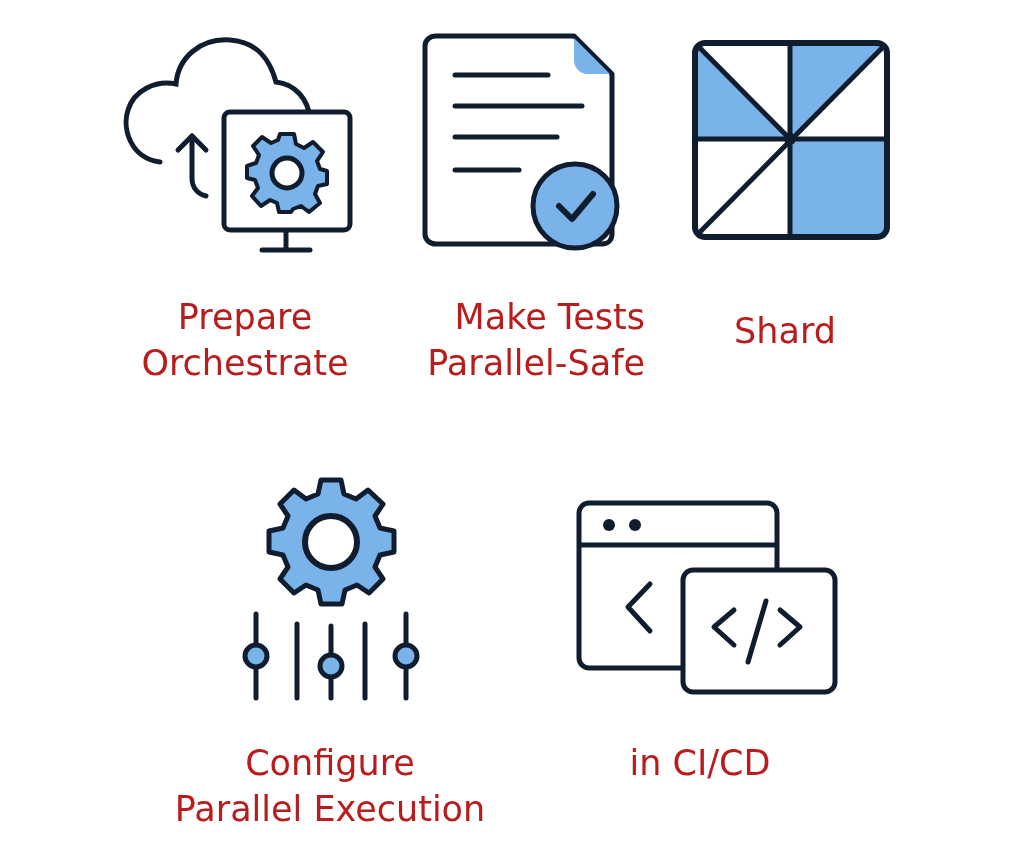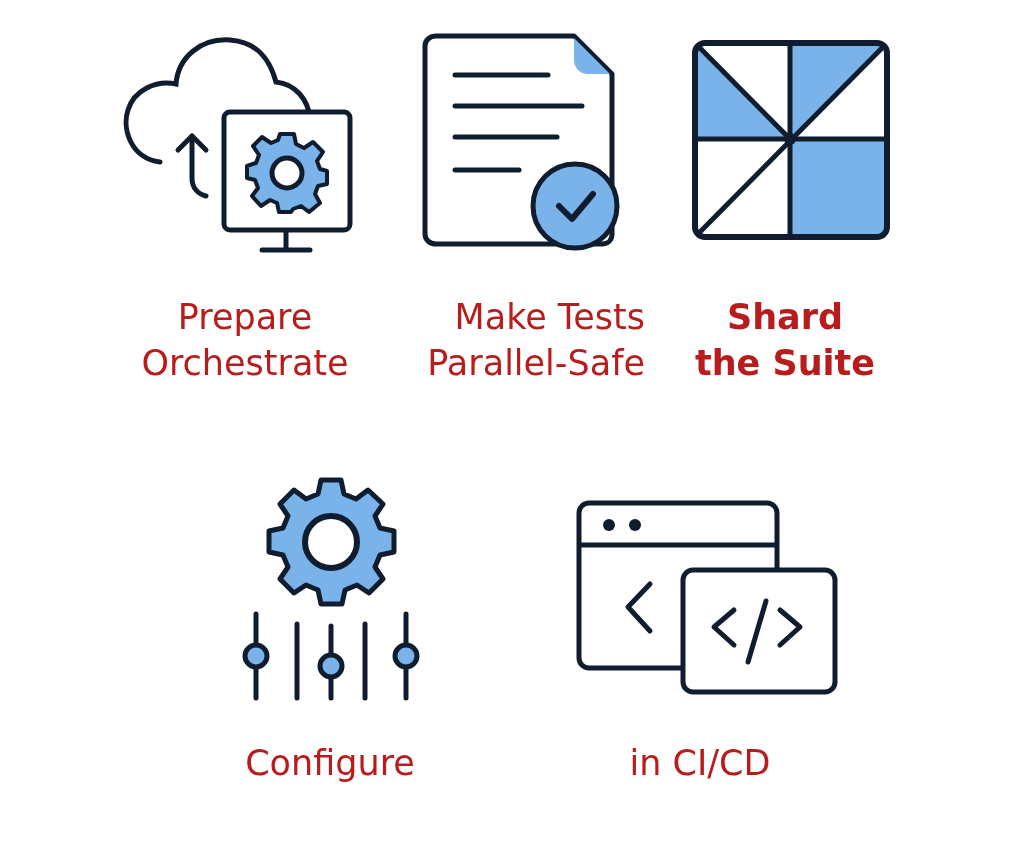--- a/index.html
+++ b/index.html
@@ -61,23 +61,22 @@
       <polygon points="98,6 192,6 98,98" fill="#7ab3ea"></polygon>
       <rect x="98" y="100" width="94" height="96" fill="#7ab3ea"></rect>
       <rect x="3" y="3" width="192" height="194" rx="10" fill="none" stroke="#0f1d2e" stroke-width="6"></rect>
       <line x1="98" y1="3" x2="98" y2="197" stroke="#0f1d2e" stroke-width="5"></line>
       <line x1="3" y1="99" x2="195" y2="99" stroke="#0f1d2e" stroke-width="5"></line>
       <line x1="6" y1="6" x2="98" y2="99" stroke="#0f1d2e" stroke-width="5"></line>
       <line x1="192" y1="6" x2="6" y2="194" stroke="#0f1d2e" stroke-width="5"></line>
       <circle cx="98" cy="99" r="6" fill="#0f1d2e"></circle>
     </svg>
   </div>
-  <div class="label" style="left:665px;top:294px;width:240px;font-weight:bold;">
+  <div class="label" style="left:665px;top:308px;width:240px;">
     <div>Shard</div>
-    <div>the Suite</div>
   </div>
 </div>
 
 <div class="item">
   <div class="icon" style="left:240px;top:476px;">
     <svg width="185" height="225" viewBox="0 0 185 225">
       <g transform="translate(91,66)">
         <path d="M-10 -62 L10 -62 L13 -48 L25 -43 L37 -52 L52 -38 L44 -26 L49 -14 L63 -11 L63 10 L49 13 L44 25 L52 37 L38 51 L26 43 L14 48 L11 62 L-10 62 L-13 48 L-25 43 L-37 51 L-51 37 L-43 25 L-48 13 L-62 10 L-62 -11 L-48 -14 L-43 -26 L-51 -38 L-37 -52 L-25 -43 L-13 -48 Z" fill="#7ab3ea" stroke="#0f1d2e" stroke-width="5" stroke-linejoin="round"></path>
         <circle cx="0" cy="0" r="26" fill="#fff" stroke="#0f1d2e" stroke-width="6"></circle>
       </g>
@@ -86,20 +85,21 @@
       <line x1="91" y1="150" x2="91" y2="222" stroke="#0f1d2e" stroke-width="5" stroke-linecap="round"></line>
       <line x1="125" y1="148" x2="125" y2="222" stroke="#0f1d2e" stroke-width="5" stroke-linecap="round"></line>
       <line x1="166" y1="138" x2="166" y2="222" stroke="#0f1d2e" stroke-width="5" stroke-linecap="round"></line>
       <circle cx="16" cy="180" r="11" fill="#7ab3ea" stroke="#0f1d2e" stroke-width="5"></circle>
       <circle cx="91" cy="190" r="11" fill="#7ab3ea" stroke="#0f1d2e" stroke-width="5"></circle>
       <circle cx="166" cy="180" r="11" fill="#7ab3ea" stroke="#0f1d2e" stroke-width="5"></circle>
     </svg>
   </div>
   <div class="label" style="left:150px;top:740px;width:360px;">
     <div>Configure</div>
+    <div>Parallel Execution</div>
   </div>
 </div>
 
 <div class="item">
   <div class="icon" style="left:576px;top:500px;">
     <svg width="262" height="196" viewBox="0 0 262 196">
       <rect x="3" y="3" width="198" height="165" rx="10" fill="#fff" stroke="#0f1d2e" stroke-width="5"></rect>
       <line x1="3" y1="45" x2="201" y2="45" stroke="#0f1d2e" stroke-width="5"></line>
       <circle cx="33" cy="25" r="6" fill="#0f1d2e"></circle>
       <circle cx="59" cy="25" r="6" fill="#0f1d2e"></circle>

